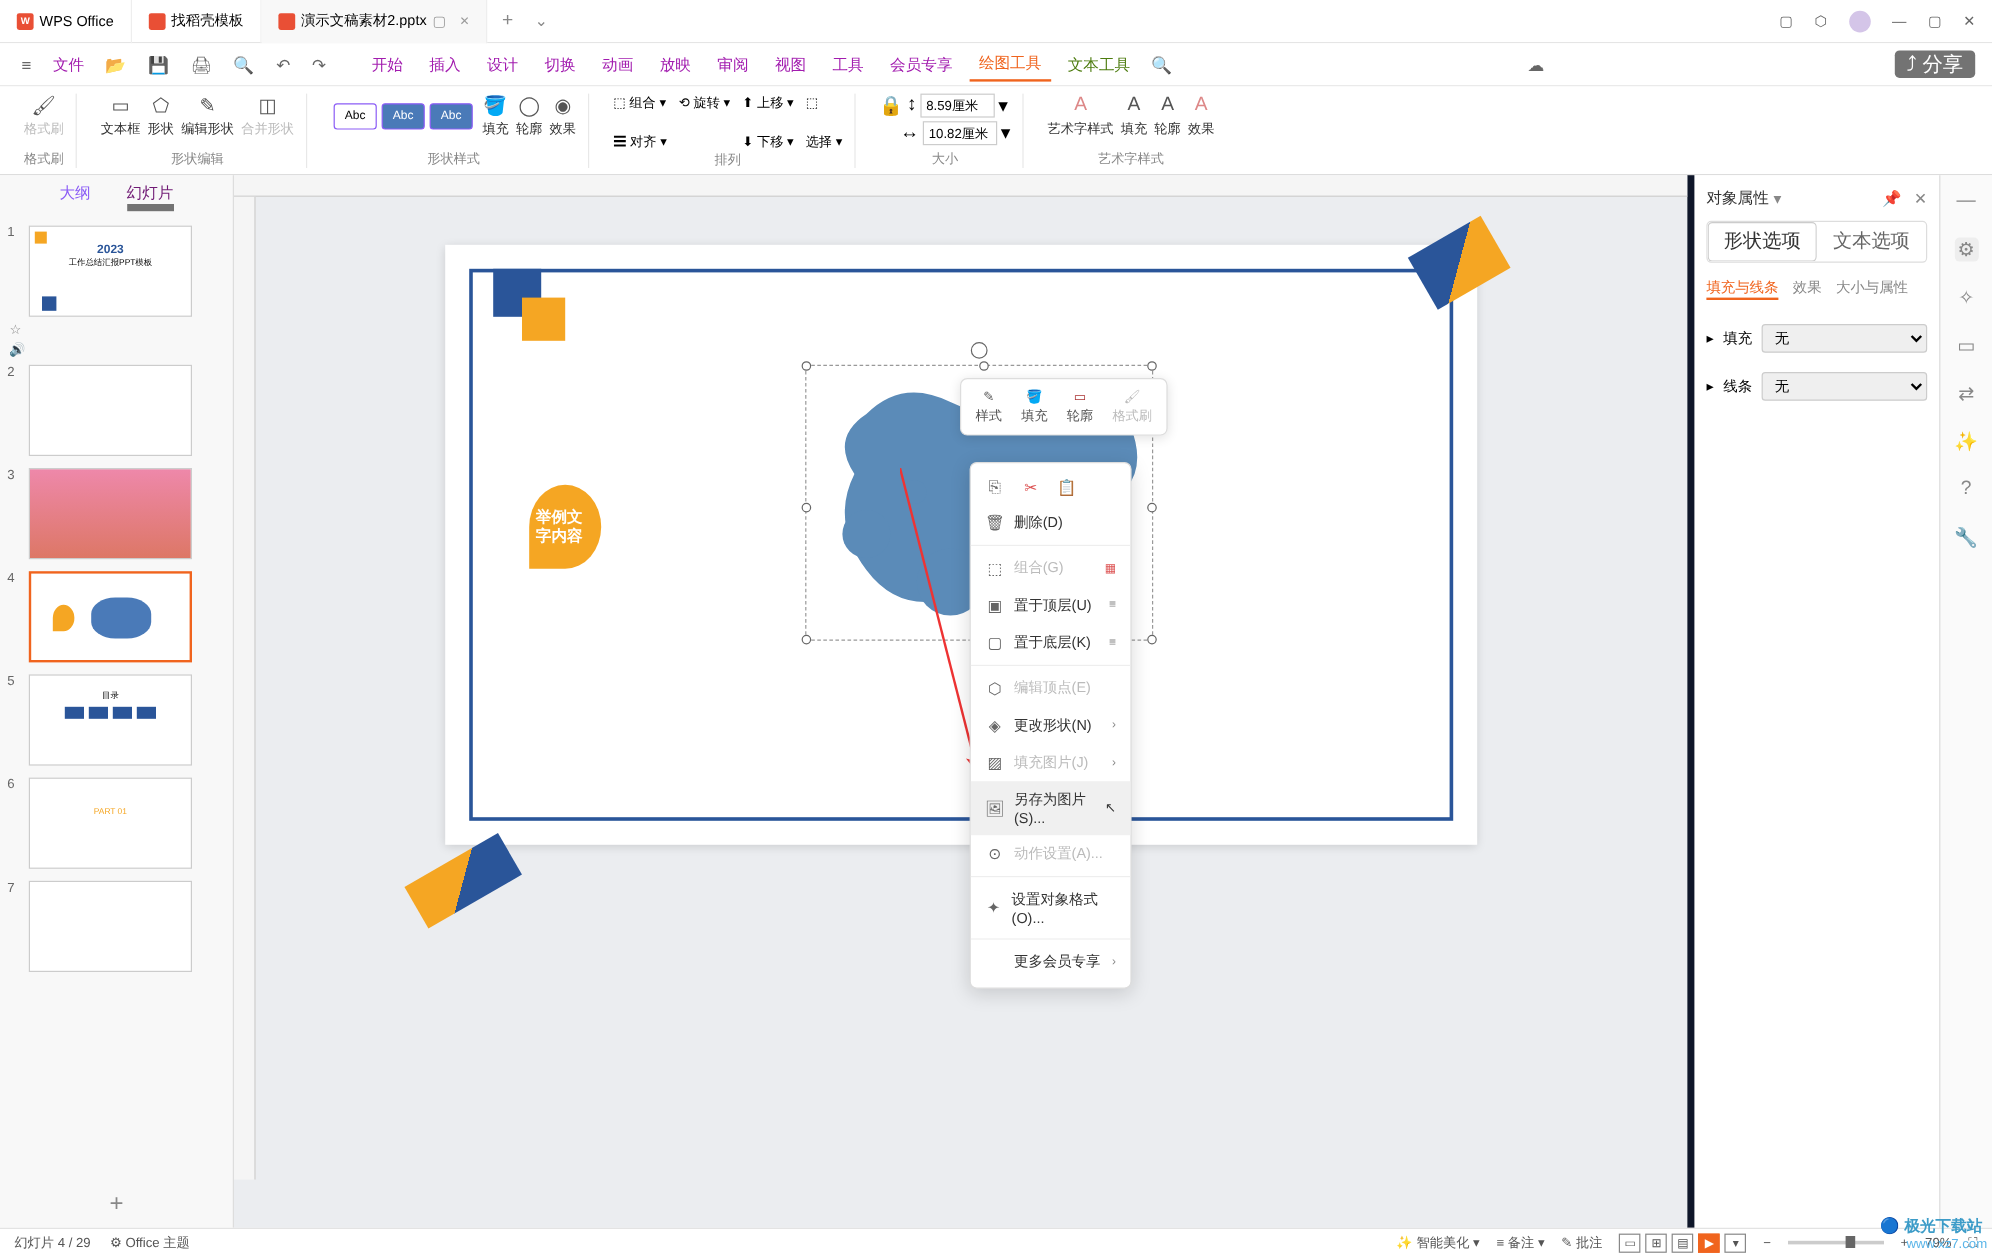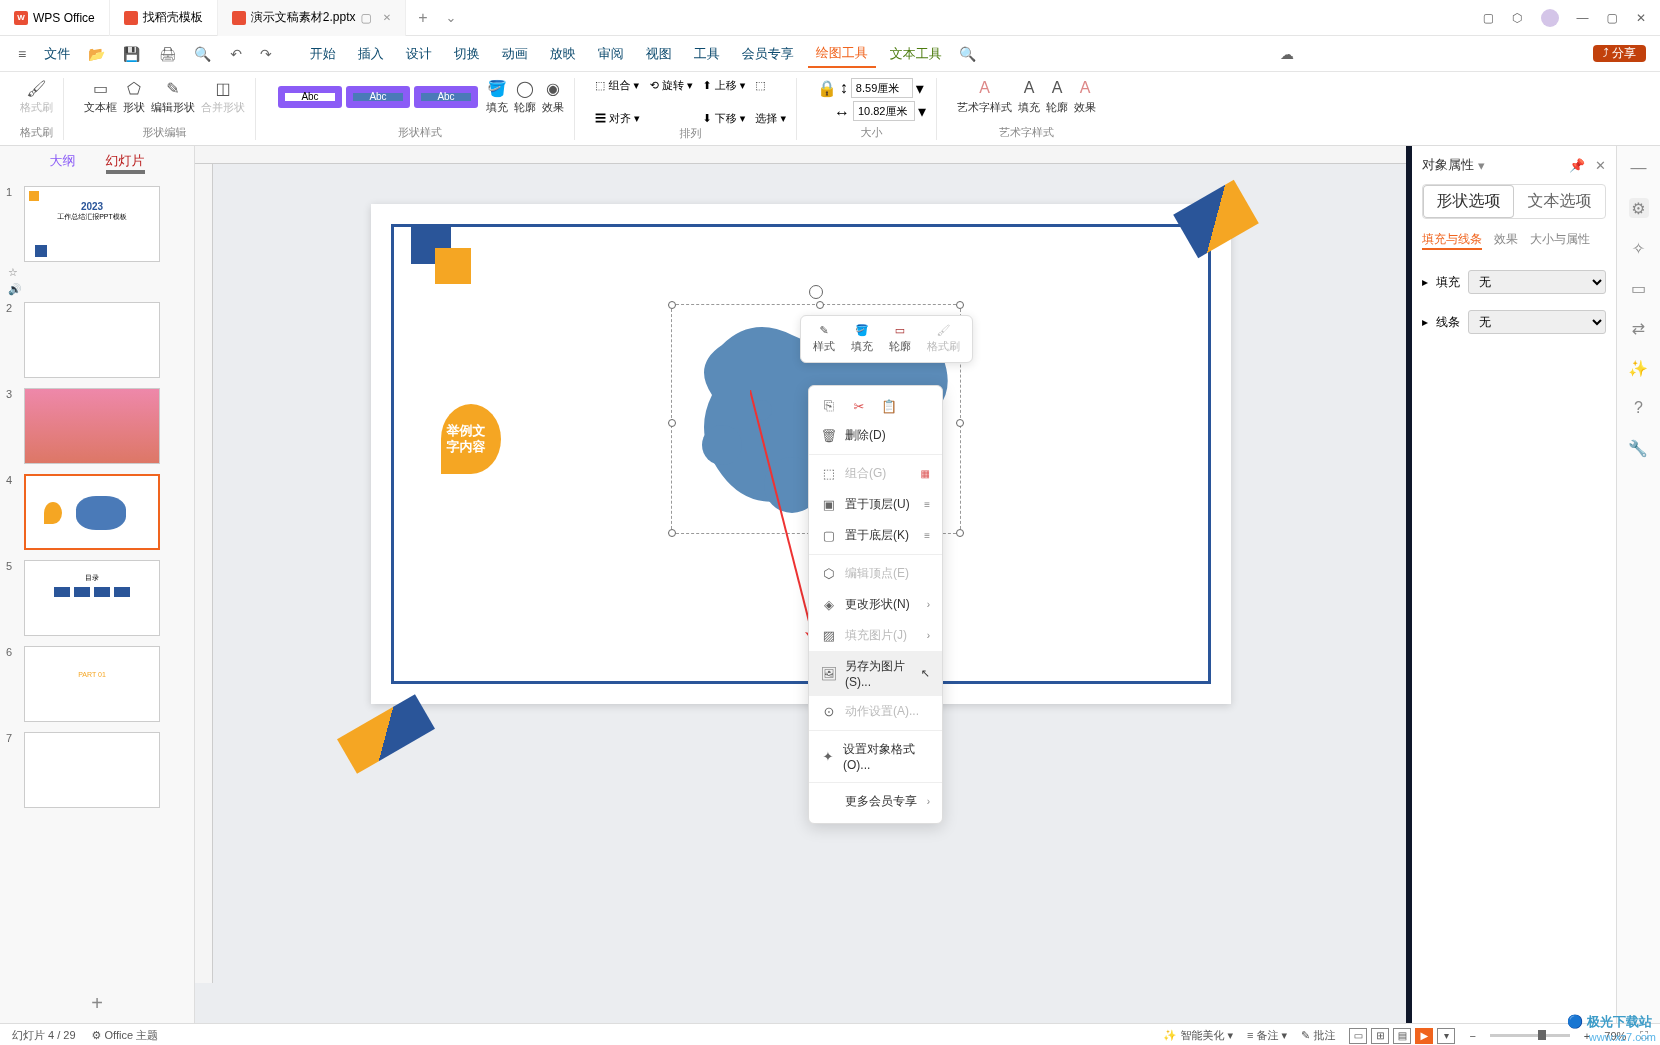--- a/index.html
+++ b/index.html
@@ -8,41 +8,41 @@
 .tab{display:flex;align-items:center;padding:0 14px;height:36px;font-size:12px;gap:5px;border-right:1px solid #eee}
 .tab.active{background:#f8f8f8}
 .tab-icon{width:14px;height:14px;border-radius:2px;display:inline-block}
 .wps-logo{background:#e94f35;color:#fff;font-size:8px;font-weight:bold;display:flex;align-items:center;justify-content:center}
 .docer-logo{background:#e94f35}
 .ppt-logo{background:#e94f35}
 .tab-close{margin-left:6px;color:#999;font-size:10px}
 .win-controls{margin-left:auto;display:flex;gap:18px;padding-right:14px;align-items:center}
 .win-btn{color:#666;font-size:12px}
 .menubar{height:36px;background:#fff;display:flex;align-items:center;padding:0 14px;gap:6px;border-bottom:1px solid #e5e5e5}
-.menu-item{font-size:13px;color:#0c4a6e;padding:4px 8px;cursor:pointer}
+.menu-item{font-size:13px;color:#a21caf;padding:4px 8px;cursor:pointer}
 .menu-item.active{color:#f0641e;border-bottom:2px solid #f0641e}
 .menu-icon{color:#666;font-size:14px;padding:4px}
 .qat{display:flex;gap:10px;margin-right:20px}
-.share-btn{background:#c2410c;color:#fff;padding:0 10px;border-radius:4px;font-size:12px;margin-left:auto}
+.share-btn{background:#737373;color:#fff;padding:0 10px;border-radius:4px;font-size:17px;margin-left:auto}
 .ribbon{height:74px;background:#fff;display:flex;border-bottom:1px solid #ddd;padding:6px 10px;gap:10px}
 .ribbon-group{display:flex;flex-direction:column;align-items:center;border-right:1px solid #e8e8e8;padding:0 10px;height:62px}
 .ribbon-group:last-child{border-right:none}
 .ribbon-group-label{font-size:11px;color:#888;margin-top:auto}
 .ribbon-btns{display:flex;gap:6px;align-items:center}
 .ribbon-btn{display:flex;flex-direction:column;align-items:center;font-size:11px;color:#333;gap:2px}
 .ribbon-btn.disabled{color:#bbb}
 .ribbon-icon{width:20px;height:20px;display:flex;align-items:center;justify-content:center;font-size:16px;color:#555}
-.shape-preset{width:64px;height:22px;border:7px solid #8b5cf6;border-radius:3px;display:flex;align-items:center;justify-content:center;font-size:10px;margin:2px}
+.shape-preset{width:36px;height:22px;border:1px solid #8b5cf6;border-radius:3px;display:flex;align-items:center;justify-content:center;font-size:10px;margin:2px}
 .shape-preset.blue{background:#4a7ab8;color:#fff}
 .size-input{width:62px;height:20px;border:1px solid #ccc;font-size:11px;padding:0 4px}
 .main{display:flex;height:calc(100% - 168px)}
 .sidebar-left{width:195px;background:#f8f8f8;border-right:1px solid #ddd;display:flex;flex-direction:column}
 .slide-tabs{display:flex;padding:6px 0;justify-content:center;gap:30px;font-size:13px}
 .slide-tab{color:#8b5cf6;cursor:pointer}
-.slide-tab.active{color:#b91c1c;border-bottom:4px solid #737373}
+.slide-tab.active{color:#701a75;border-bottom:6px solid #737373}
 .slide-list{flex:1;overflow-y:auto;padding:6px}
 .slide-thumb{display:flex;gap:6px;margin-bottom:10px;align-items:flex-start}
 .slide-num{font-size:11px;color:#666;width:12px}
 .slide-preview{width:136px;height:76px;background:#fff;border:1px solid #ccc;position:relative;overflow:hidden}
 .slide-preview.active{border:2px solid #f0641e}
 .add-slide{text-align:center;font-size:20px;color:#888;padding:8px;cursor:pointer}
 .canvas-area{flex:1;background:#ebedf0;position:relative;display:flex;flex-direction:column}
 .ruler-h{height:18px;background:#f5f5f5;border-bottom:1px solid #ccc;font-size:9px;color:#888;display:flex;align-items:center;padding-left:30px;letter-spacing:10px}
 .ruler-v{width:18px;background:#f5f5f5;border-right:1px solid #ccc;position:absolute;left:0;top:18px;bottom:40px}
 .slide-canvas{margin:40px auto;width:860px;height:500px;background:#fff;box-shadow:0 2px 8px rgba(0,0,0,0.15);position:relative}

